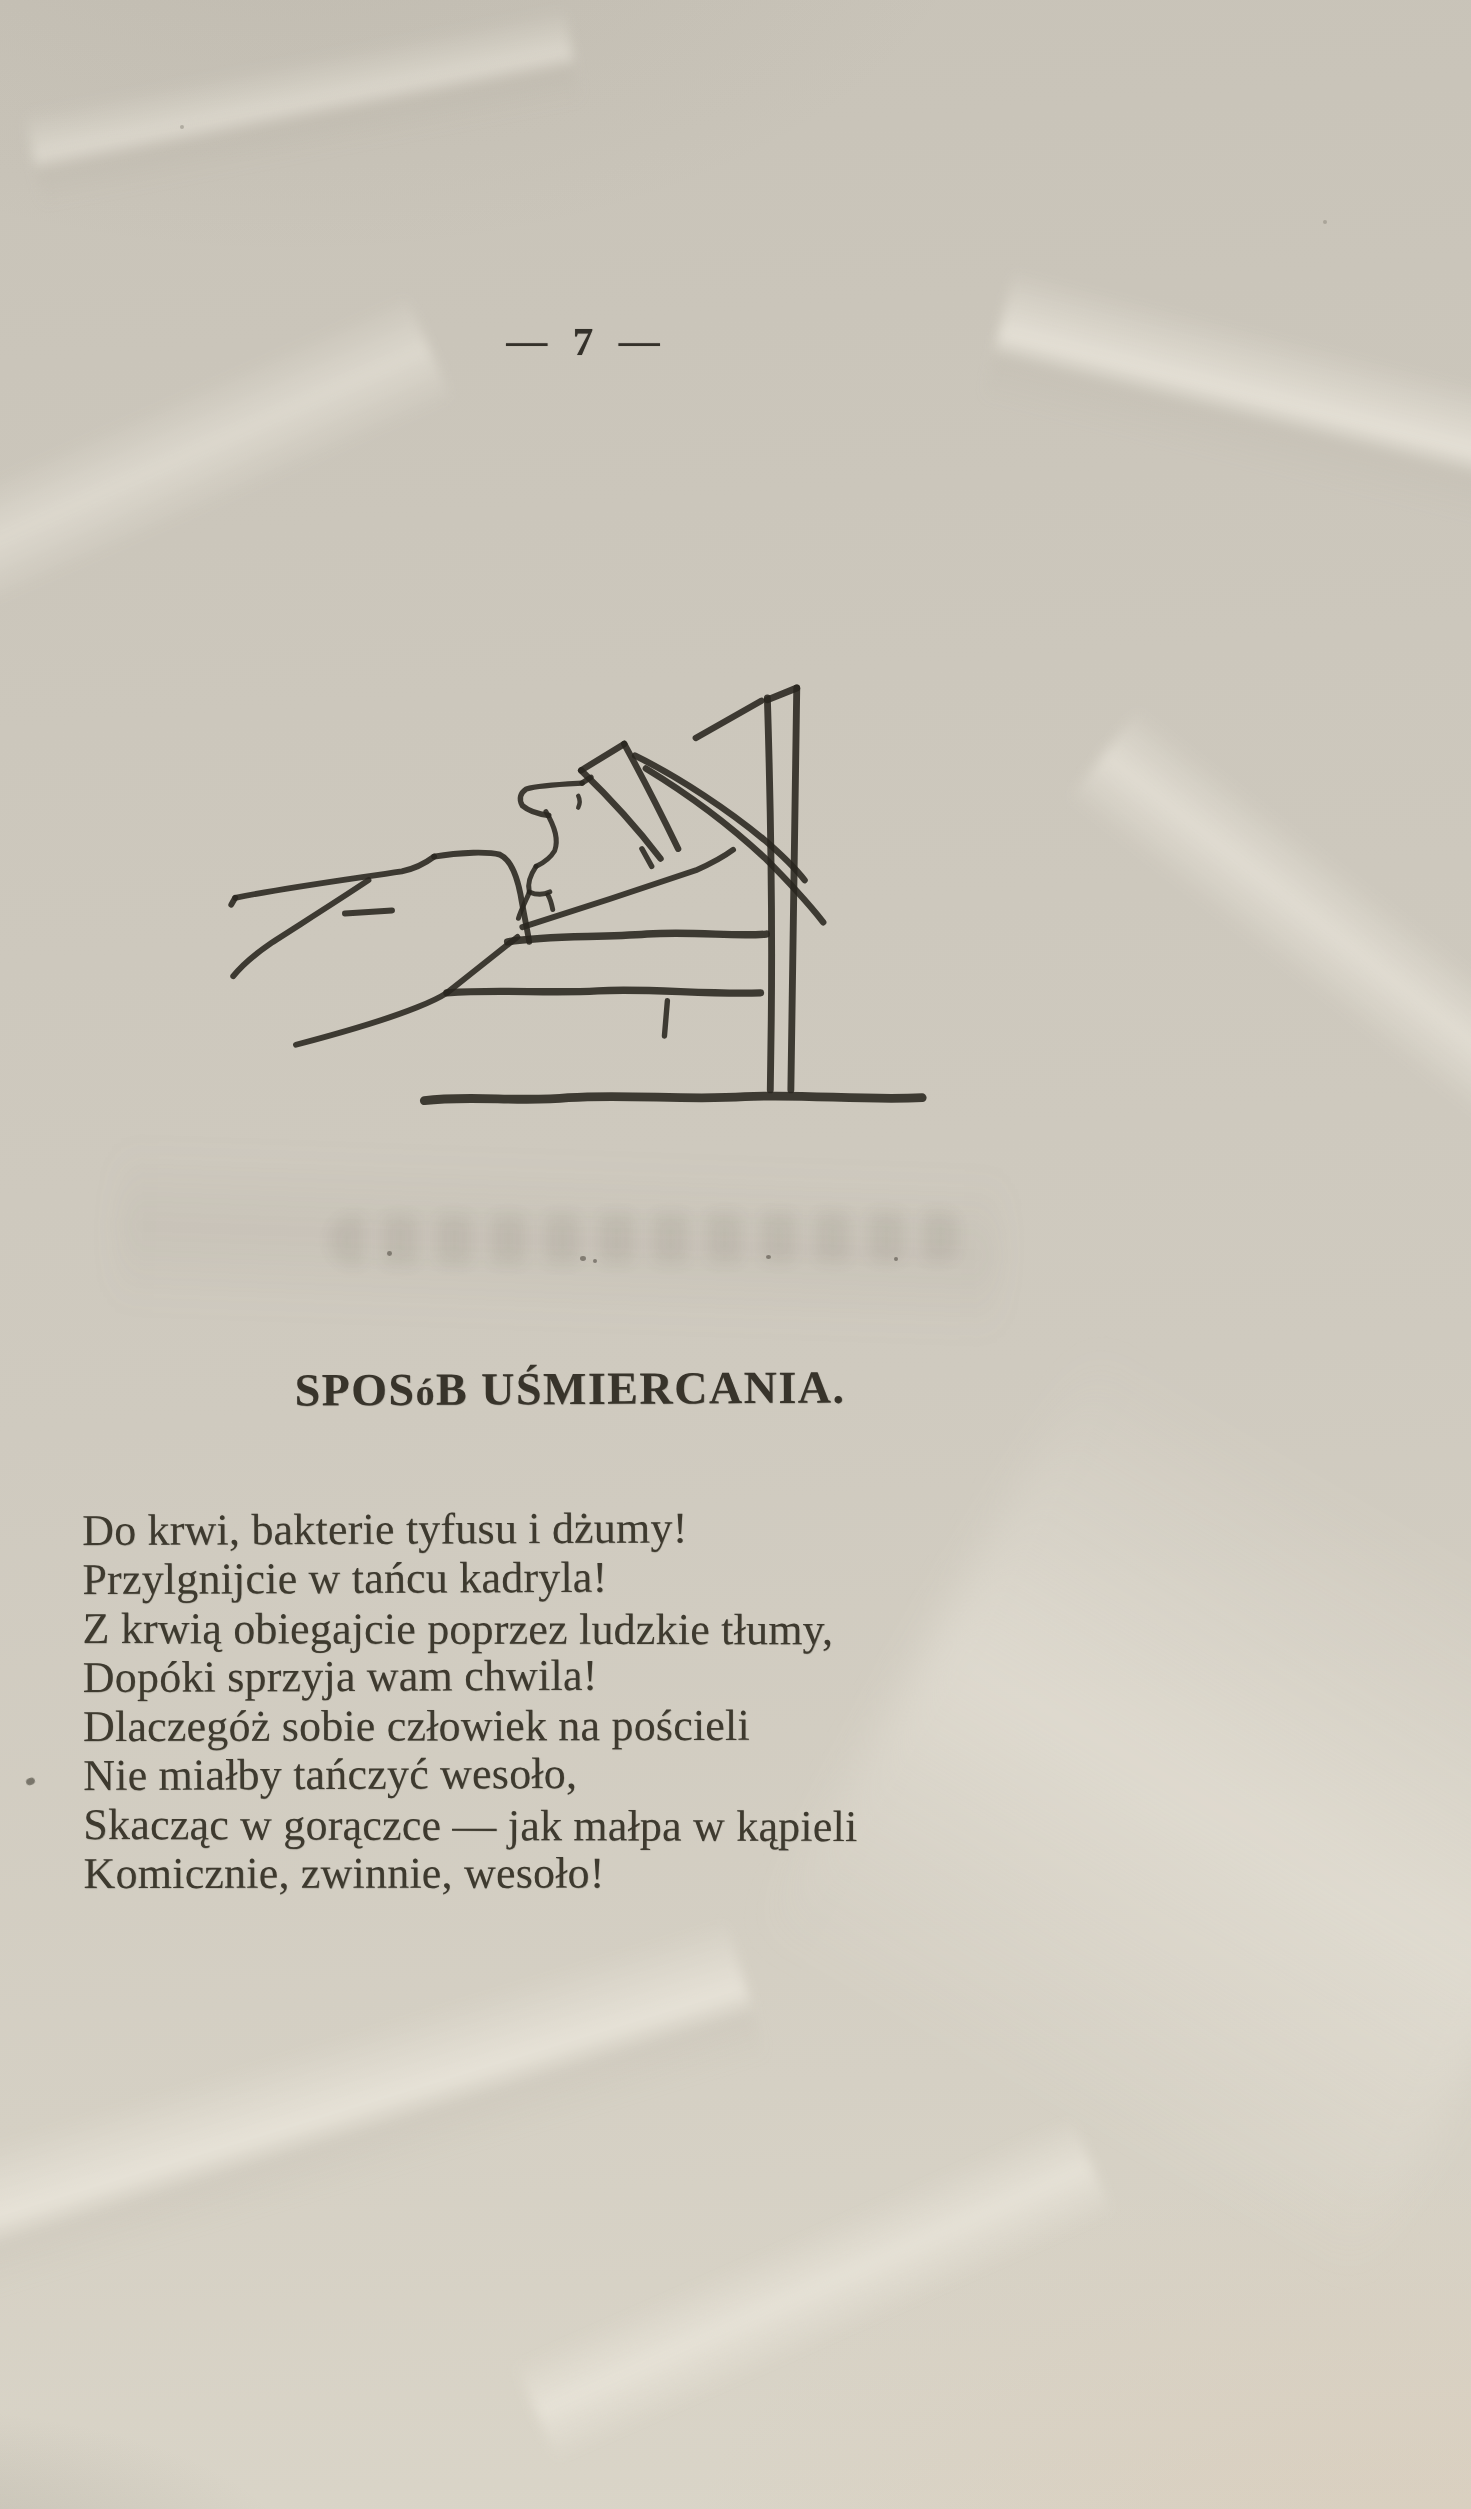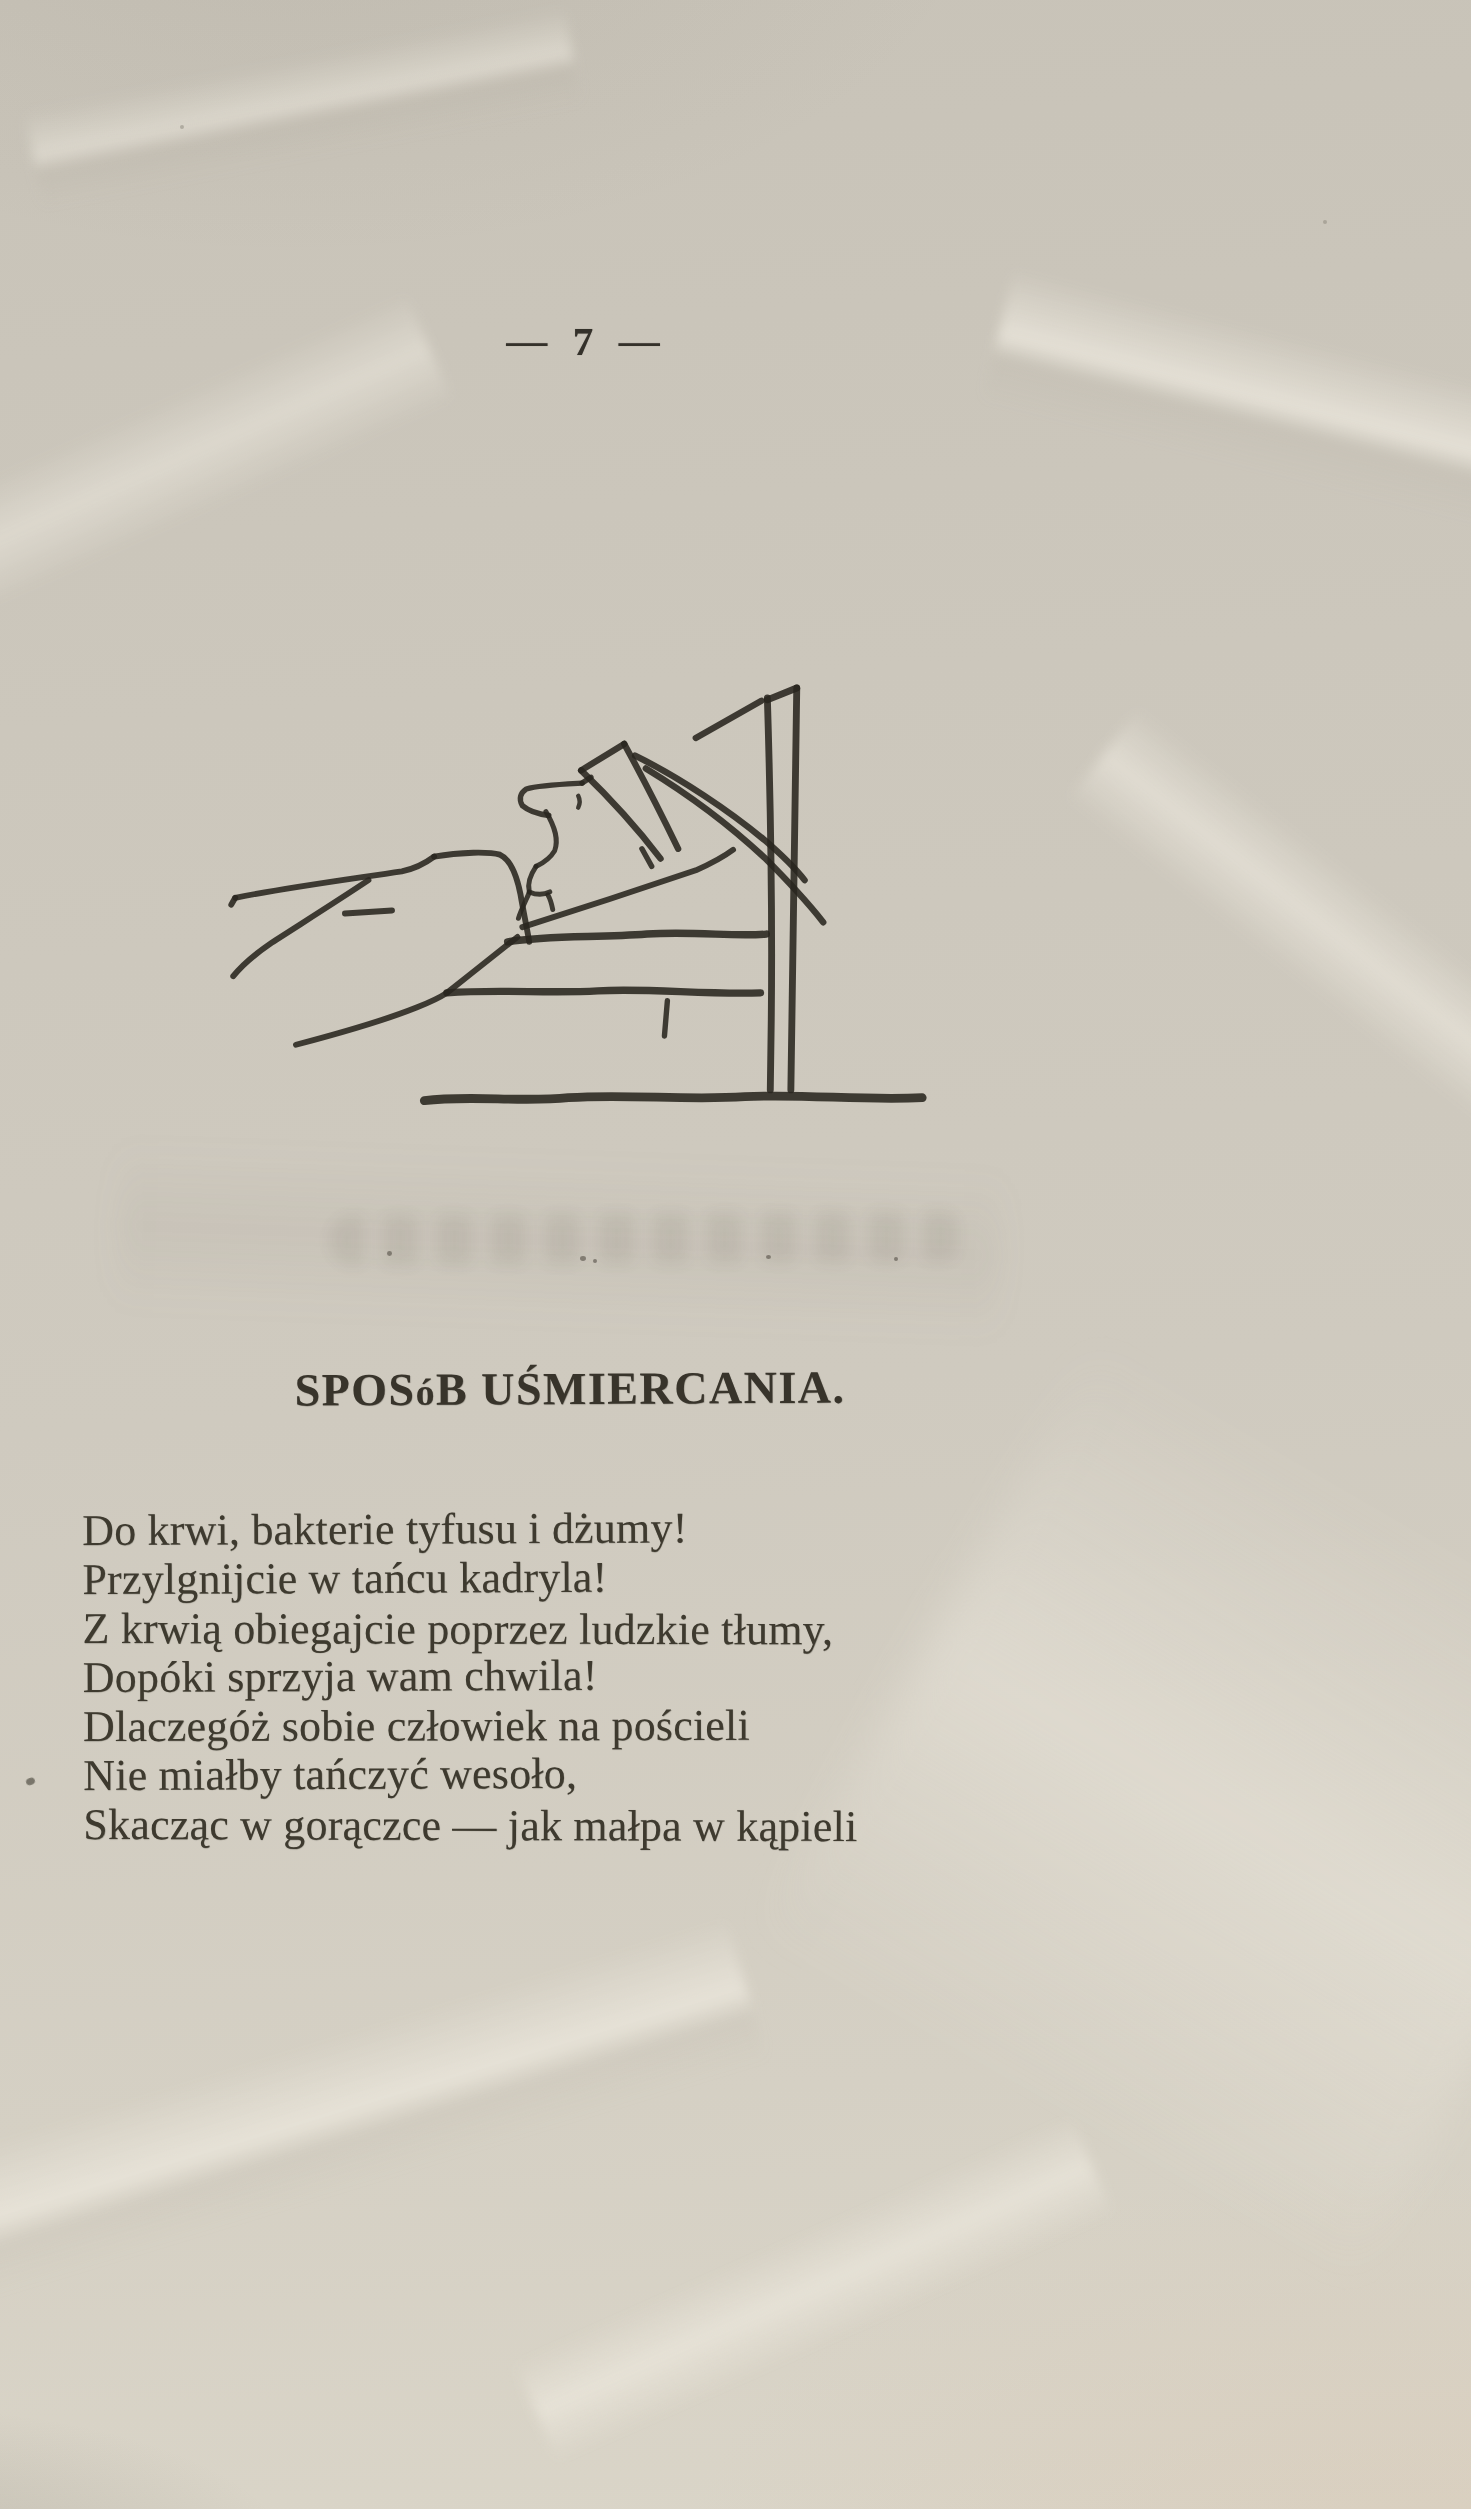--- a/index.html
+++ b/index.html
@@ -165,16 +165,17 @@
   <h1 class="title"><span>SPOS</span><span class="small-o">ó</span><span>B UŚMIERCANIA.</span></h1>
 
   <div class="poem">
     <div class="line">Do krwi, bakterie tyfusu i dżumy!</div>
     <div class="line">Przylgnijcie w tańcu kadryla!</div>
     <div class="line">Z krwią obiegajcie poprzez ludzkie tłumy,</div>
     <div class="line">Dopóki sprzyja wam chwila!</div>
     <div class="line">Dlaczegóż sobie człowiek na pościeli</div>
     <div class="line">Nie miałby tańczyć wesoło,</div>
     <div class="line">Skacząc w gorączce — jak małpa w kąpieli</div>
+    <div class="line">Komicznie, zwinnie, wesoło!</div>
   </div>
 
 </div>
 
 
 </body></html>

